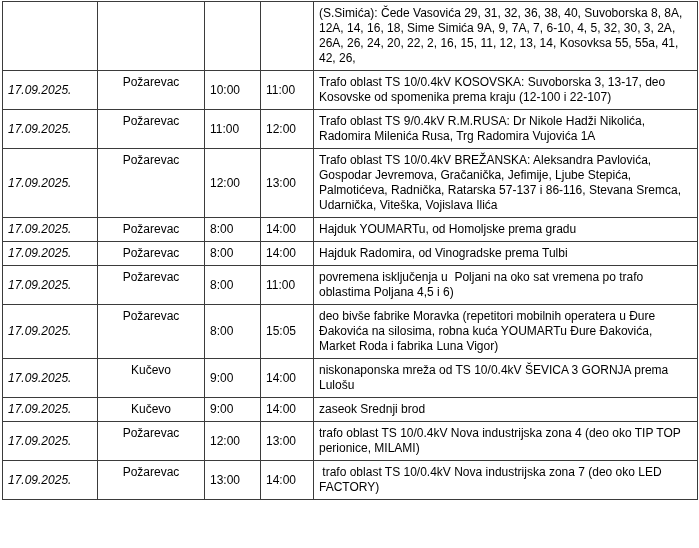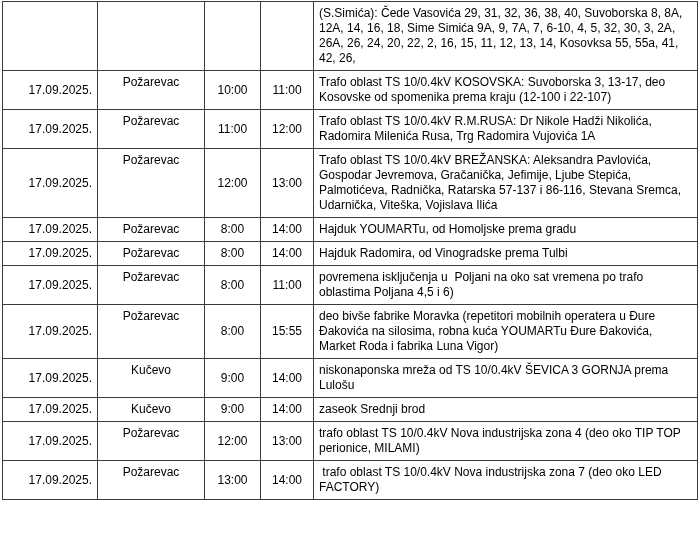--- a/index.html
+++ b/index.html
@@ -28,29 +28,29 @@
     width: 695px;
   }
   table.outage-table td {
     border: 1px solid #3b3b3b;
     font-size: 12px;
     line-height: 15px;
     padding: 4px 5px;
     overflow: hidden;
   }
   td.col-date {
-    text-align: right;
+    text-align: left;
     vertical-align: middle;
+    font-style: italic;
   }
   td.col-place {
     text-align: center;
     vertical-align: top;
   }
   td.col-from, td.col-to {
-    text-align: center;
     vertical-align: middle;
   }
   td.col-desc {
     text-align: left;
     vertical-align: top;
     white-space: pre-wrap;
     word-wrap: break-word;
     padding-left: 6px;
   }
 </style>
@@ -79,21 +79,21 @@
           <td class="col-place">Požarevac</td>
           <td class="col-from">10:00</td>
           <td class="col-to">11:00</td>
           <td class="col-desc">Trafo oblast TS 10/0.4kV KOSOVSKA: Suvoborska 3, 13-17, deo  Kosovske od spomenika prema kraju (12-100 i 22-107)</td>
         </tr>
         <tr>
           <td class="col-date">17.09.2025.</td>
           <td class="col-place">Požarevac</td>
           <td class="col-from">11:00</td>
           <td class="col-to">12:00</td>
-          <td class="col-desc">Trafo oblast TS 10/0.4kV R.M.RUSA: Dr Nikole Hadži Nikolića, Radomira Milenića Rusa, Trg Radomira Vujovića 1A</td>
+          <td class="col-desc">Trafo oblast TS 9/0.4kV R.M.RUSA: Dr Nikole Hadži Nikolića, Radomira Milenića Rusa, Trg Radomira Vujovića 1A</td>
         </tr>
         <tr>
           <td class="col-date">17.09.2025.</td>
           <td class="col-place">Požarevac</td>
           <td class="col-from">12:00</td>
           <td class="col-to">13:00</td>
           <td class="col-desc">Trafo oblast TS 10/0.4kV BREŽANSKA: Aleksandra Pavlovića, Gospodar Jevremova, Gračanička, Jefimije, Ljube Stepića, Palmotićeva, Radnička, Ratarska 57-137 i 86-116, Stevana Sremca, Udarnička, Viteška, Vojislava Ilića</td>
         </tr>
         <tr>
           <td class="col-date">17.09.2025.</td>
@@ -113,21 +113,21 @@
           <td class="col-date">17.09.2025.</td>
           <td class="col-place">Požarevac</td>
           <td class="col-from">8:00</td>
           <td class="col-to">11:00</td>
           <td class="col-desc">povremena isključenja u  Poljani na oko sat vremena po trafo oblastima Poljana 4,5 i 6)</td>
         </tr>
         <tr>
           <td class="col-date">17.09.2025.</td>
           <td class="col-place">Požarevac</td>
           <td class="col-from">8:00</td>
-          <td class="col-to">15:55</td>
+          <td class="col-to">15:05</td>
           <td class="col-desc">deo bivše fabrike Moravka (repetitori mobilnih operatera u Đure Đakovića na silosima, robna kuća YOUMARTu Đure Đakovića,  Market Roda i fabrika Luna Vigor)</td>
         </tr>
         <tr>
           <td class="col-date">17.09.2025.</td>
           <td class="col-place">Kučevo</td>
           <td class="col-from">9:00</td>
           <td class="col-to">14:00</td>
           <td class="col-desc">niskonaponska mreža od TS 10/0.4kV ŠEVICA 3 GORNJA prema Lulošu</td>
         </tr>
         <tr>

